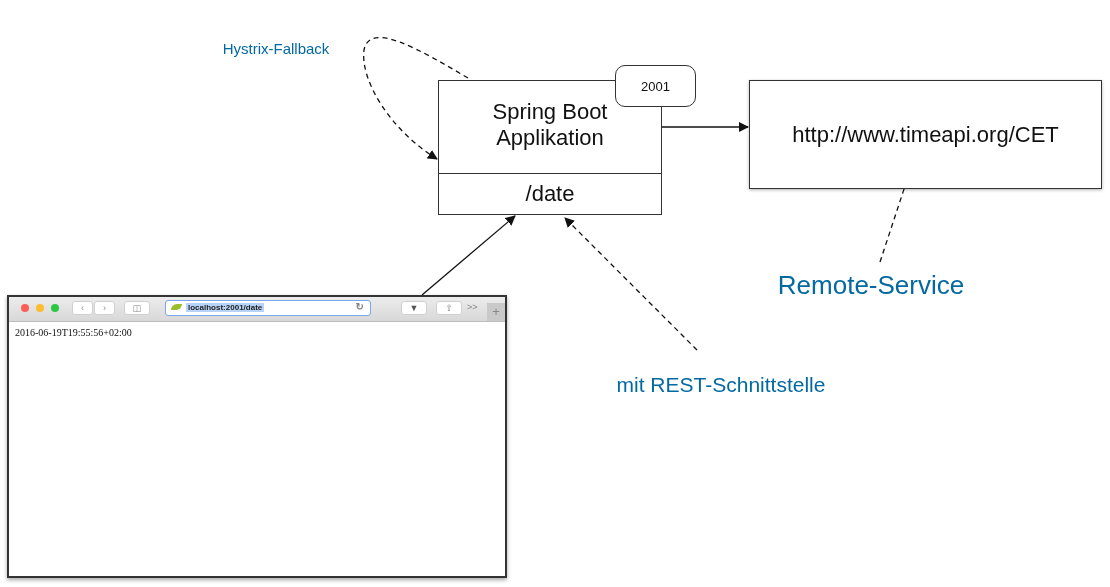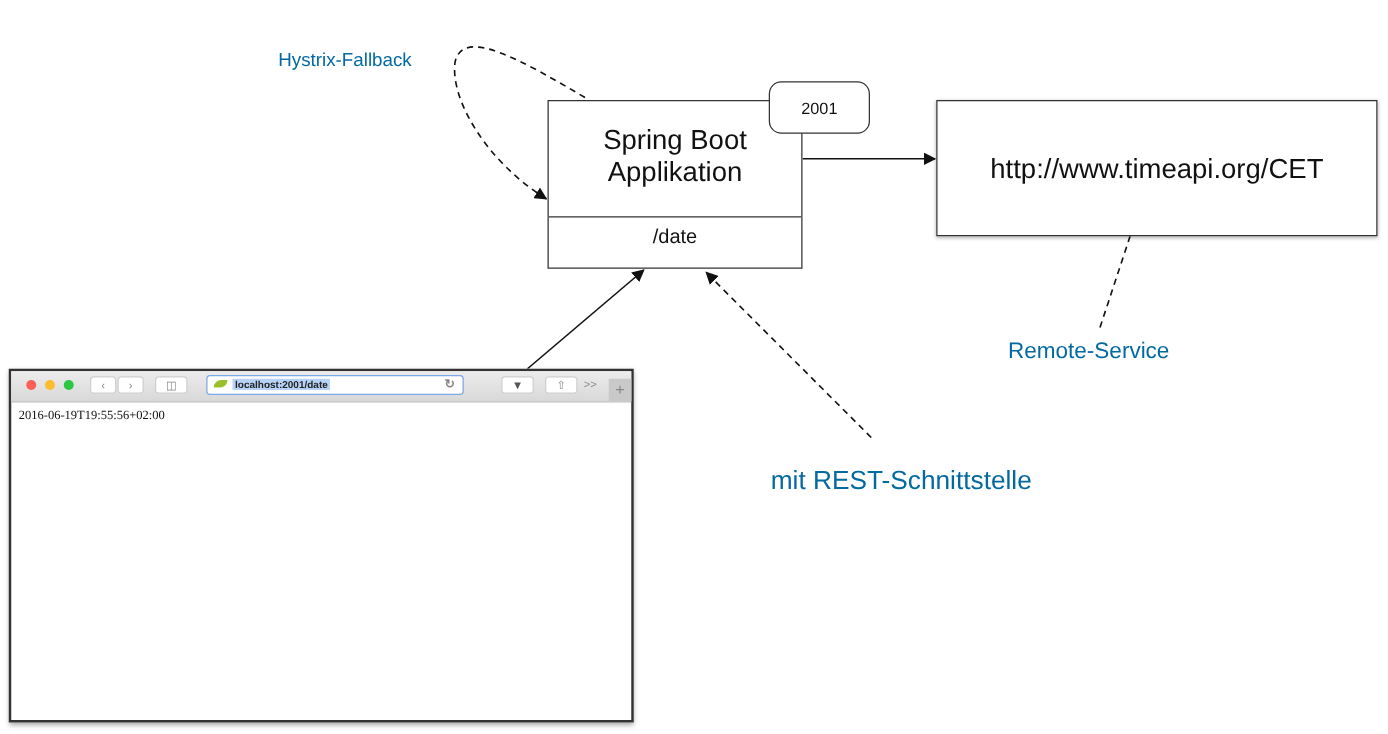--- a/index.html
+++ b/index.html
@@ -34,38 +34,38 @@
 
   <line x1="697" y1="350" x2="565" y2="218" stroke="#111" stroke-width="1.3" stroke-dasharray="5,4" marker-end="url(#arr)"></line>
 
   <line x1="880" y1="262" x2="908" y2="177" stroke="#111" stroke-width="1.3" stroke-dasharray="5,4" marker-end="url(#arr)"></line>
 </svg>
 
 <div class="lbl" style="left:196px; top:38px; width:160px; font-size:15px; line-height:21px;">
   <div>Hystrix-Fallback</div>
 </div>
 
-<div class="box" style="left:438px; top:80px; width:204px; height:135px;">
+<div class="box" style="left:438px; top:80px; width:224px; height:135px;">
   <div style="position:absolute; left:0; top:18px; width:100%; text-align:center; font-size:22px; line-height:26px;">
     <div>Spring Boot</div>
     <div>Applikation</div>
   </div>
   <div style="position:absolute; left:0; top:92px; width:100%; border-top:1.5px solid #333;"></div>
-  <div style="position:absolute; left:0; top:100px; width:100%; text-align:center; font-size:16px;">/date</div>
+  <div style="position:absolute; left:0; top:100px; width:100%; text-align:center; font-size:22px;">/date</div>
 </div>
 
 <div class="box" style="left:615px; top:65px; width:81px; height:42px; display:flex; align-items:center; justify-content:center;border-radius:10px;">
   <span style="font-size:13px;">2001</span>
 </div>
 
 <div class="box" style="left:749px; top:80px; width:353px; height:109px; display:flex; align-items:center; justify-content:center; box-shadow:0 1px 3px rgba(0,0,0,0.3);">
   <span style="font-size:22px;">http://www.timeapi.org/CET</span>
 </div>
 
-<div class="lbl" style="left:771px; top:270px; width:200px; font-size:18px;">Remote-Service</div>
+<div class="lbl" style="left:771px; top:270px; width:200px; font-size:26px;">Remote-Service</div>
 
 <div class="lbl" style="left:540px; top:372px; width:362px; font-size:21px; line-height:26px;">
   <div>mit REST-Schnittstelle</div>
 </div>
 
 <div class="browser">
   <div class="toolbar">
     <span class="dot" style="left:12px; background:#fc5f57;"></span>
     <span class="dot" style="left:27px; background:#fdbb2e;"></span>
     <span class="dot" style="left:42px; background:#2bc840;"></span>

